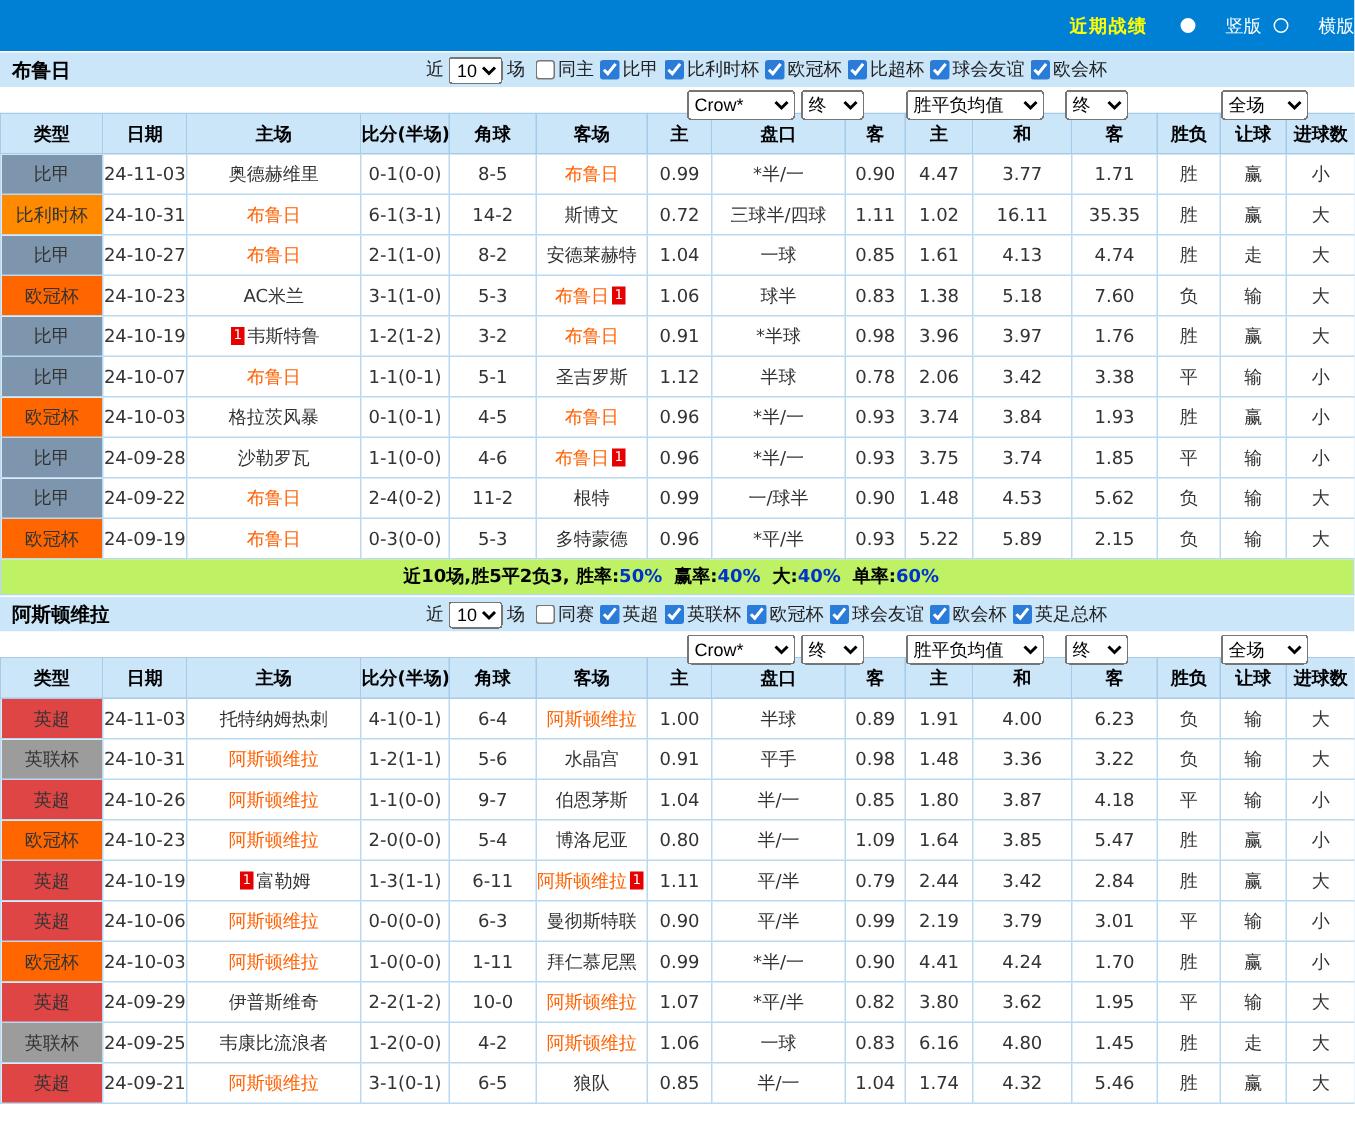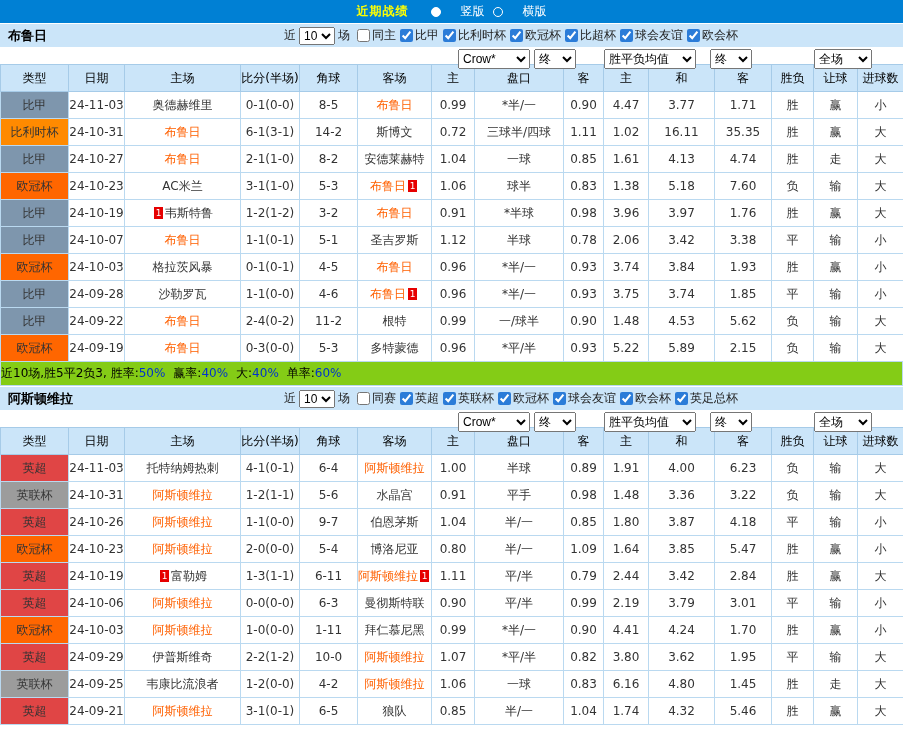--- a/index.html
+++ b/index.html
@@ -3,67 +3,67 @@
 <meta charset="utf-8">
 <style>
   * { margin:0; padding:0; box-sizing:border-box; }
   html,body { background:#fff; }
   body {
     width:903px; height:752px; overflow:hidden;
     font-family:"DejaVu Sans","Liberation Sans",sans-serif;
     font-size:12px; color:#222;
   }
   .topbar {
-    height:23px; background:#0080D4; color:#fff;
-    display:flex; align-items:center; justify-content:center; gap:8px;
+    height:34px; background:#0080D4; color:#fff;
+    display:flex; align-items:center; justify-content:flex-end; gap:8px;
   }
   .tb-title { color:#FFFF00; font-weight:bold; letter-spacing:1px; margin-right:14px; }
   .radio { display:inline-flex; align-items:center; gap:20px; cursor:pointer; }
   .rdot {
     width:10px; height:10px; border:1px solid #fff; border-radius:50%;
     display:inline-block; background:transparent;
   }
   .rdot.filled { background:#fff; }
 
   .sec-head {
     position:relative; height:24px; background:#CBE5F9;
     display:flex; align-items:center; padding:0 8px;
     border-top:1px solid #fff;
   }
   .team { font-weight:bold; color:#000; font-size:13px; }
   .controls { position:absolute; left:284px; display:flex; align-items:center; gap:3px; white-space:nowrap; }
-  .controls select { font-size:12px; height:18px; }
+  .controls select { font-size:12px; height:18px;text-align:right; }
   .chk { display:inline-flex; align-items:center; gap:2px; margin-left:4px; cursor:pointer; }
   .chk input { width:13px; height:13px; accent-color:#2B7CD8; }
 
   .filter-row { position:relative; height:17px; background:#fff; }
   .filter-row select { position:absolute; top:2px; height:20px; font-size:12px; }
 
   table.grid { width:903px; border-collapse:collapse; table-layout:fixed; }
   table.grid th {
     background:#CBE5F9; border:1px solid #A6CBE8; height:27px;
-    font-weight:normal; color:#000; font-size:12px; overflow:hidden; white-space:nowrap;
+    font-weight:bold; color:#000; font-size:12px; overflow:hidden; white-space:nowrap;
   }
   table.grid td {
     border:1px solid #BAD9F0; height:27px; text-align:center;
     font-size:12px; color:#333; overflow:hidden; white-space:nowrap; background:#fff;
   }
   td.league-cell { color:#fff; }
   .c-r { color:#E60000; }
   .c-b { color:#0033CC; }
   .c-g { color:#009900; }
   .c-hl { color:#FF6000; }
   .card {
     display:inline-block; background:#E60000; color:#fff;
     font-size:9px; line-height:12px; width:9px; height:12px;
     vertical-align:middle; margin:0 2px; text-align:center;
   }
   .summary {
-    height:24px; line-height:23px; background:#84cc16;
-    border:1px solid #BAD9F0; border-top:none; color:#000;
+    height:24px; line-height:23px; text-align:center; background:#bef264;
+    border:1px solid #BAD9F0; border-top:none; color:#000;font-weight:bold;
   }
   .summary .stat-value { color:#0033CC; margin-right:8px; }
   .summary .stat-label { color:#000; }
 </style>
 </head>
 <body>
 
 <div class="page">
   <div class="topbar">
     <span class="tb-title">近期战绩</span>

